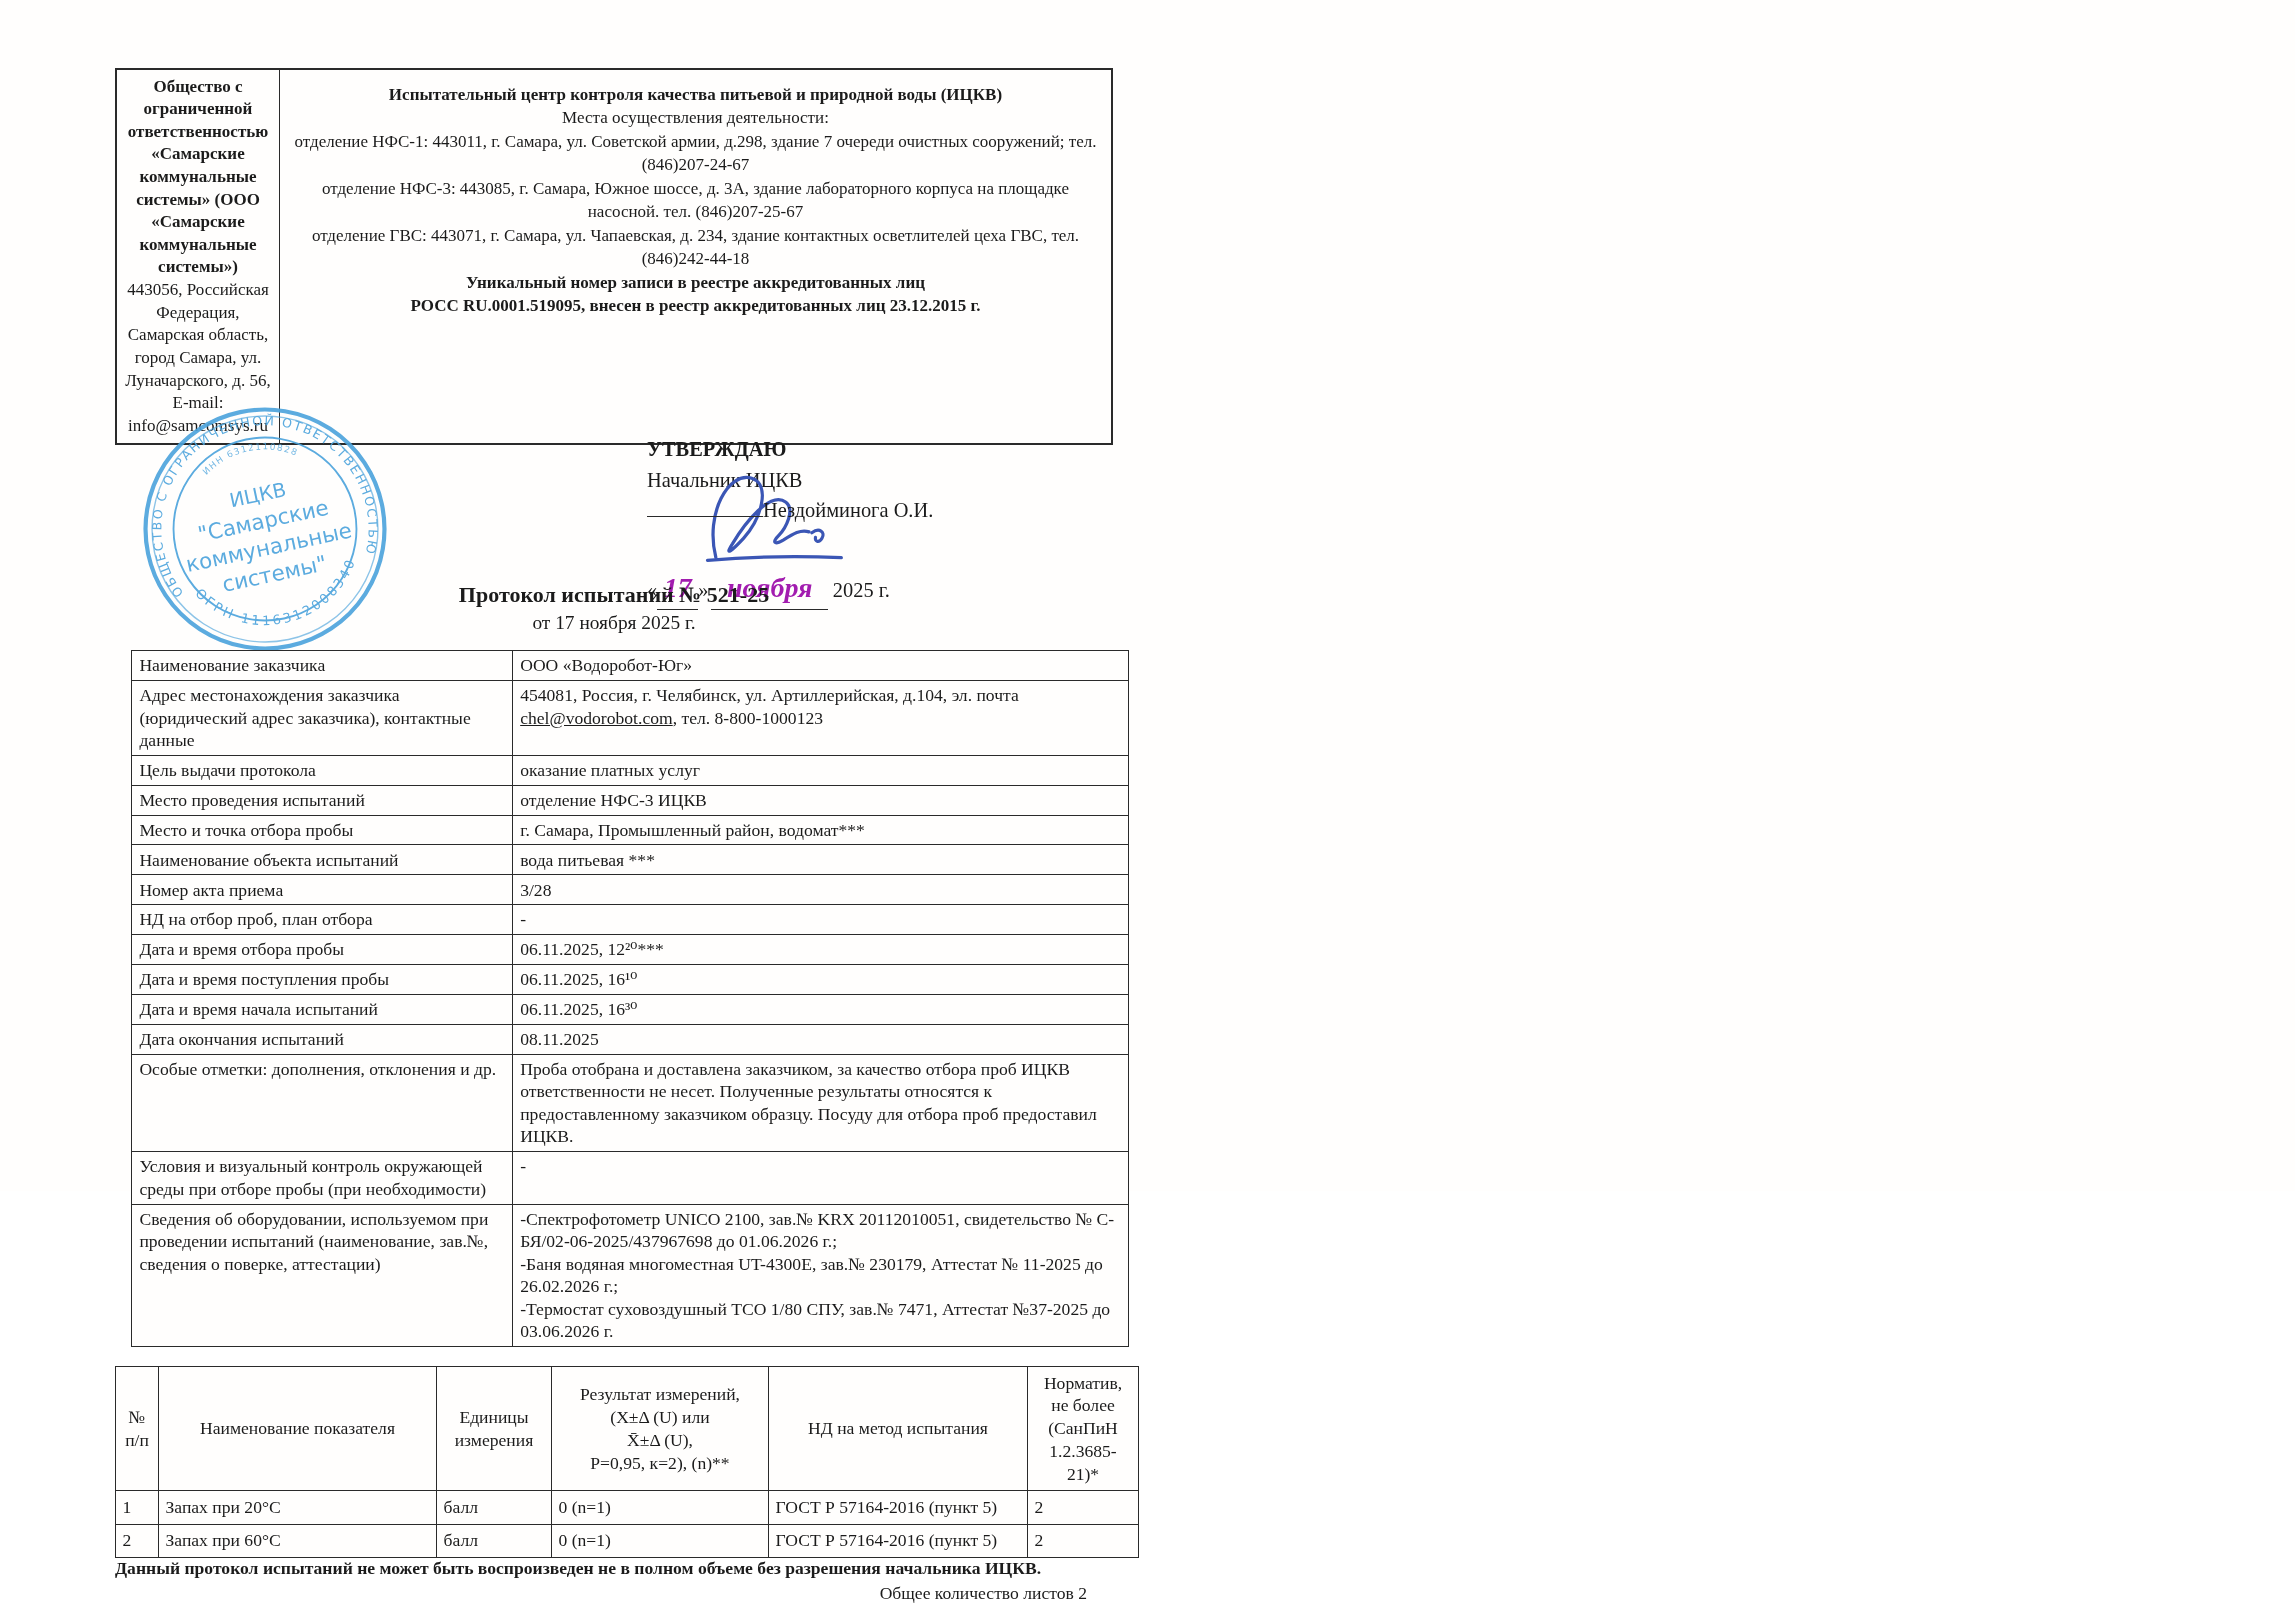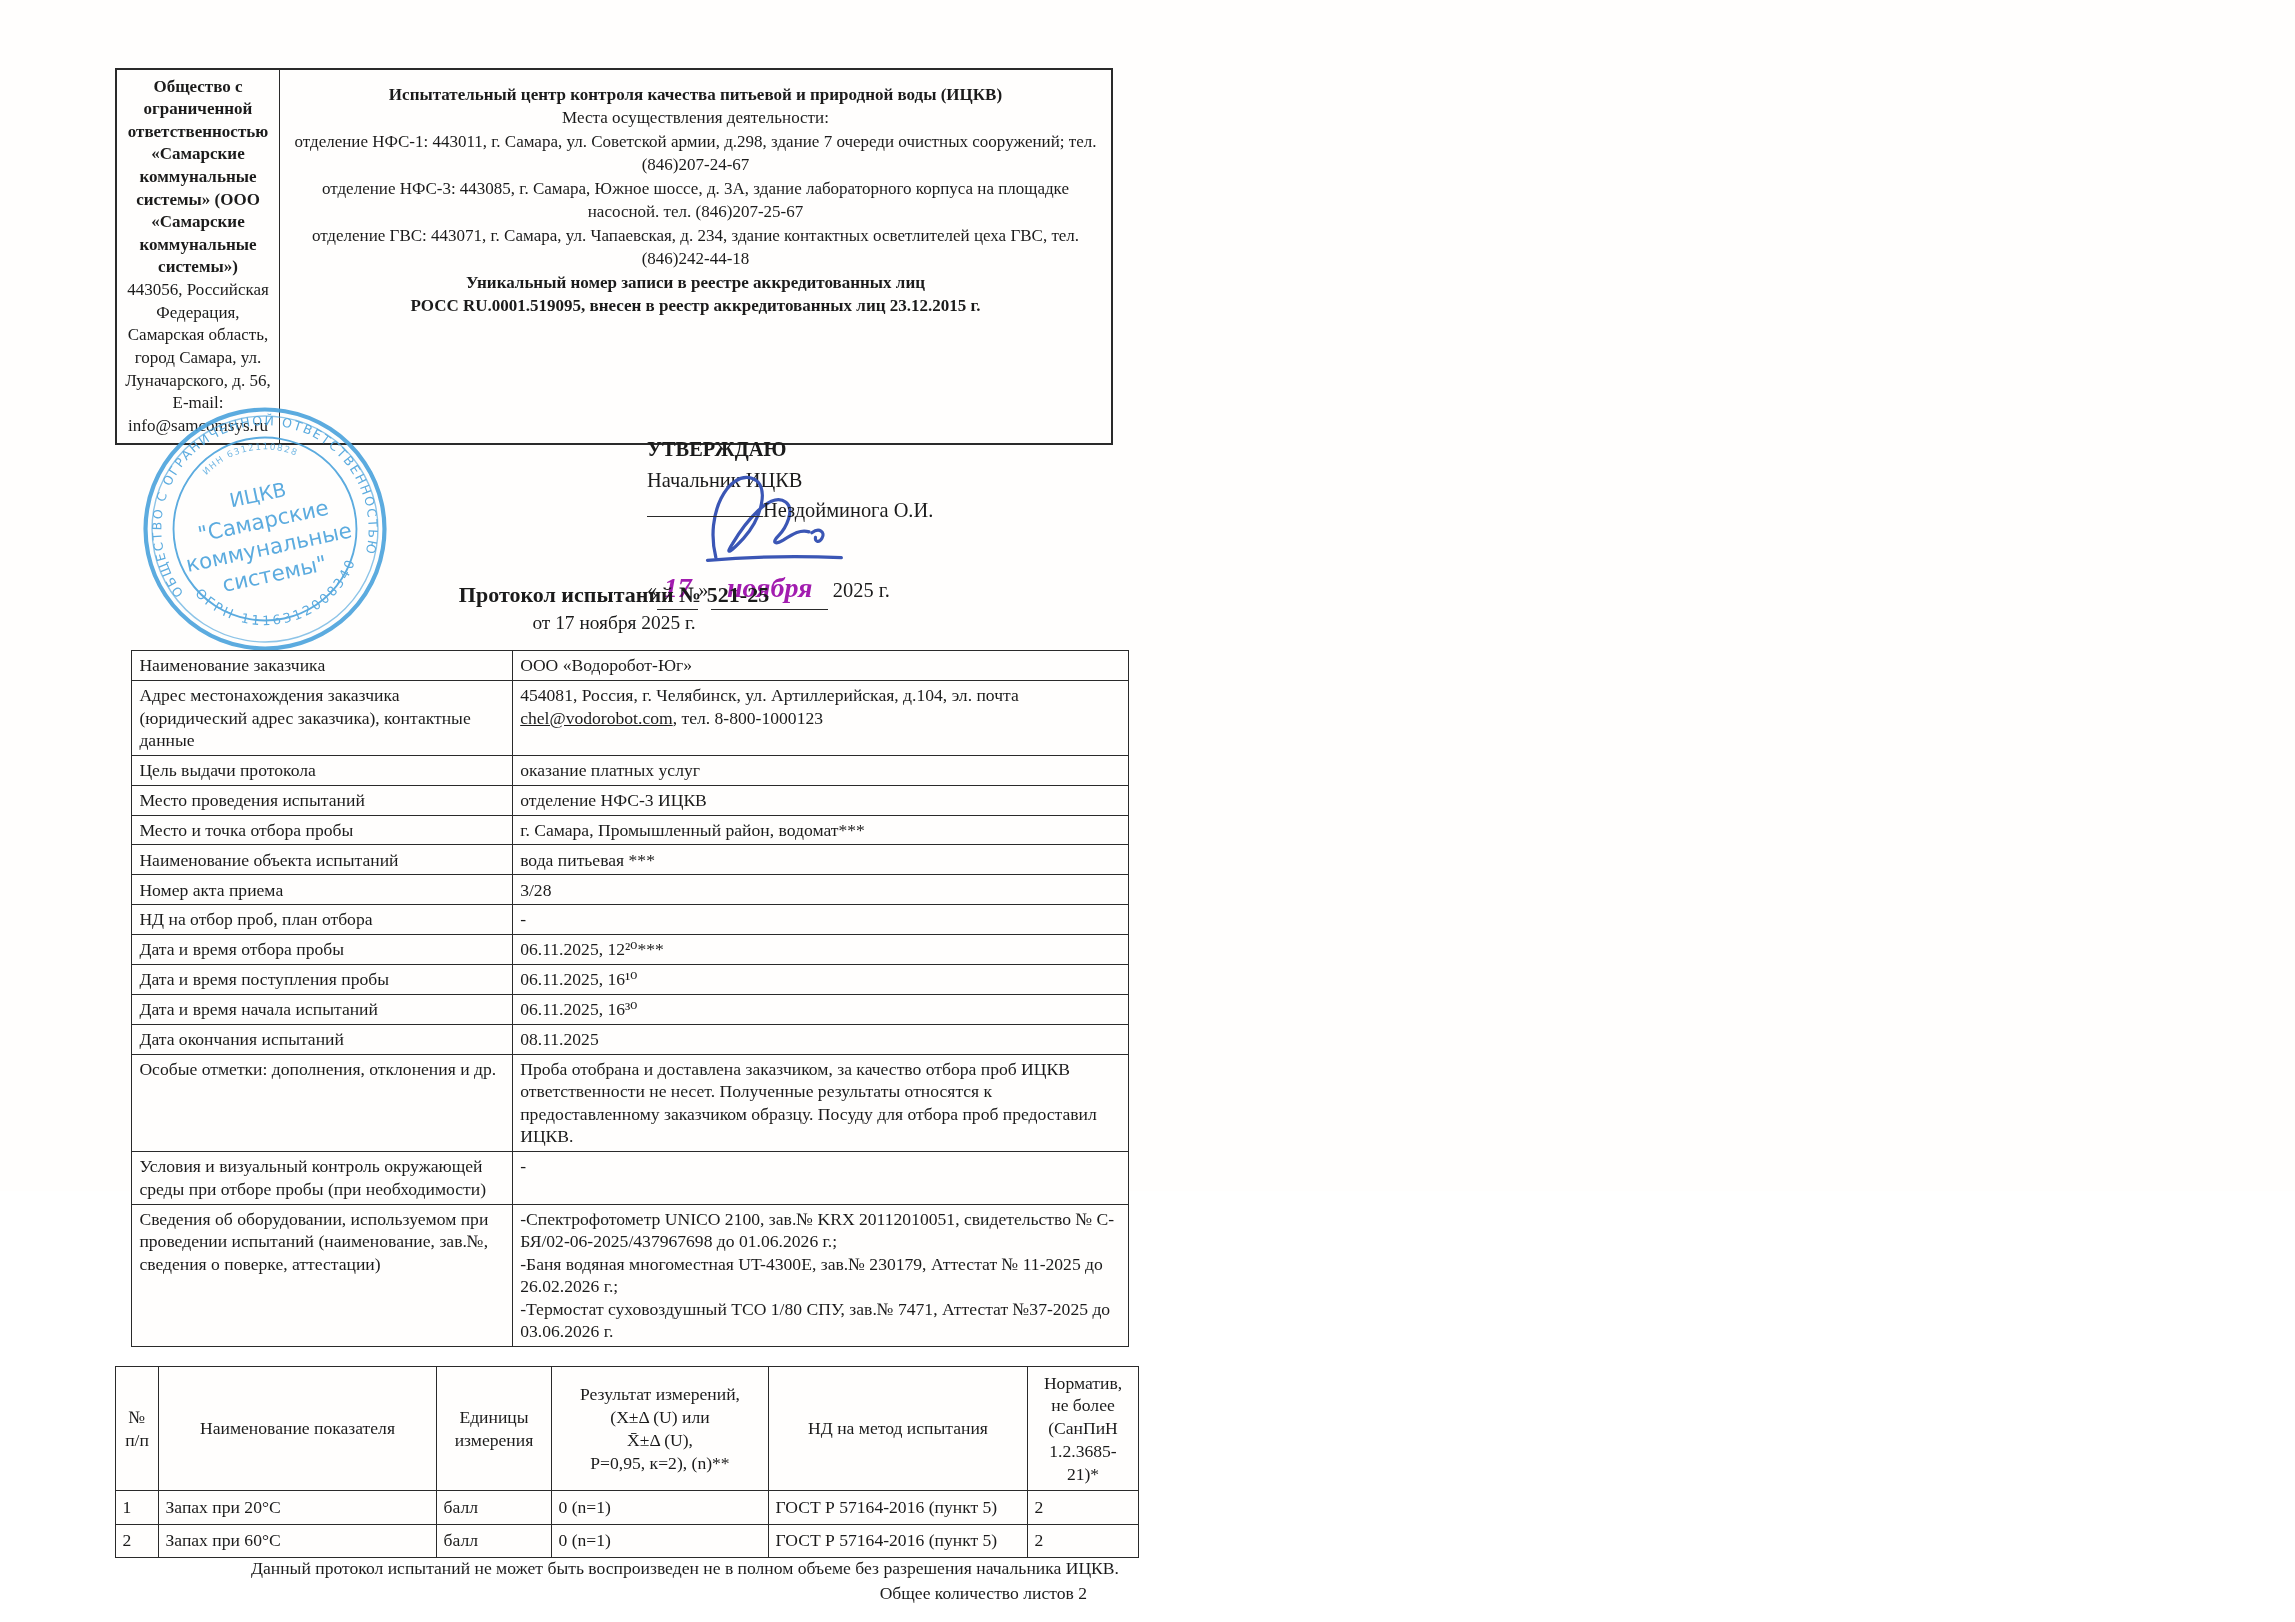--- a/index.html
+++ b/index.html
@@ -55,21 +55,21 @@
                              font-weight:normal; }
   .results th { text-align:center; vertical-align:middle; }
   .results td { text-align:left; vertical-align:middle; }
   .results td.c { text-align:left; }
   #table1 { left:115px;  top:1366px; }
 
   .signoff { position:absolute; left:1324px; top:920px; width:956px; font-size:19.4px; }
 
   
   .footer1 { position:absolute; left:115px; top:1558px; width:1004px; font-size:17.6px; }
-  .footer1 .f1a { text-align:right; }
+  .footer1 .f1a { text-align:left;font-weight:bold; }
   .footer1 .f1b { text-align:right; padding-right:32px; margin-top:3.7px; }
 </style>
 </head>
 <body>
 
 <div class="page" id="page-left">
 
   <div class="org-header">
     <div class="org-left">
       <span class="b">Общество с ограниченной ответственностью «Самарские коммунальные системы» (ООО «Самарские коммунальные системы»)</span><br>

